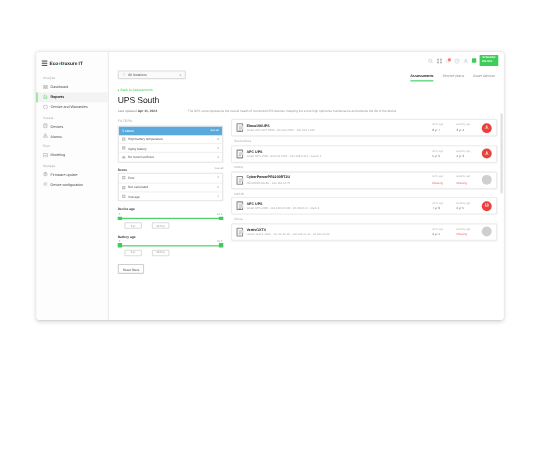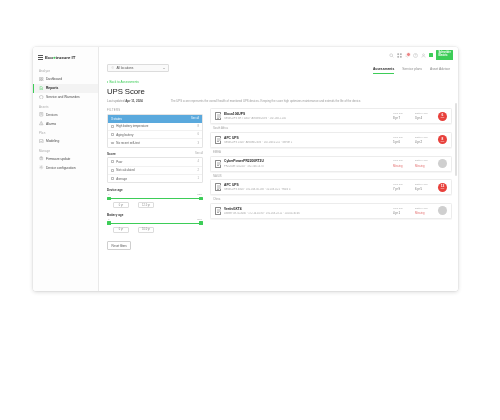--- a/index.html
+++ b/index.html
@@ -459,21 +459,21 @@
                 <div class="tab">Service plans</div>
                 <div class="tab">Asset Advisor</div>
               </div>
           </div>
 
           <div class="back-link">
             <span class="back-arrow"></span>
             <span>Back to Assessments</span>
           </div>
 
-          <div class="page-title">UPS Score</div>
+          <div class="page-title">UPS South</div>
 
           <div class="meta-row">
             <div class="updated">
               <span>Last updated </span><b>Apr 11, 2024</b>
             </div>
             <div class="descr">The UPS score represents the overall health of monitored UPS devices. Keeping the score high optimizes maintenance and extends the life of the device.</div>
           </div>
 
           <div class="cols">
 

